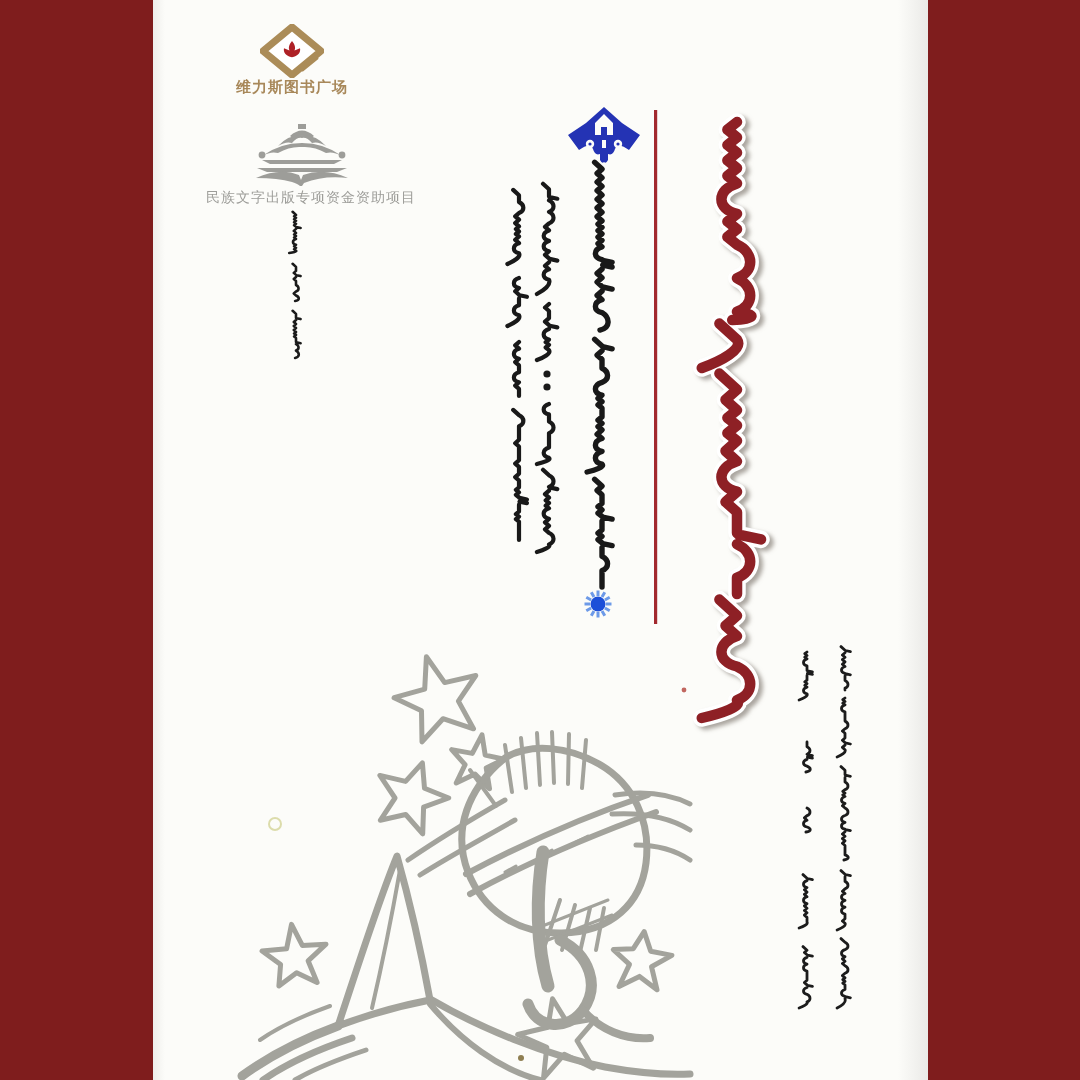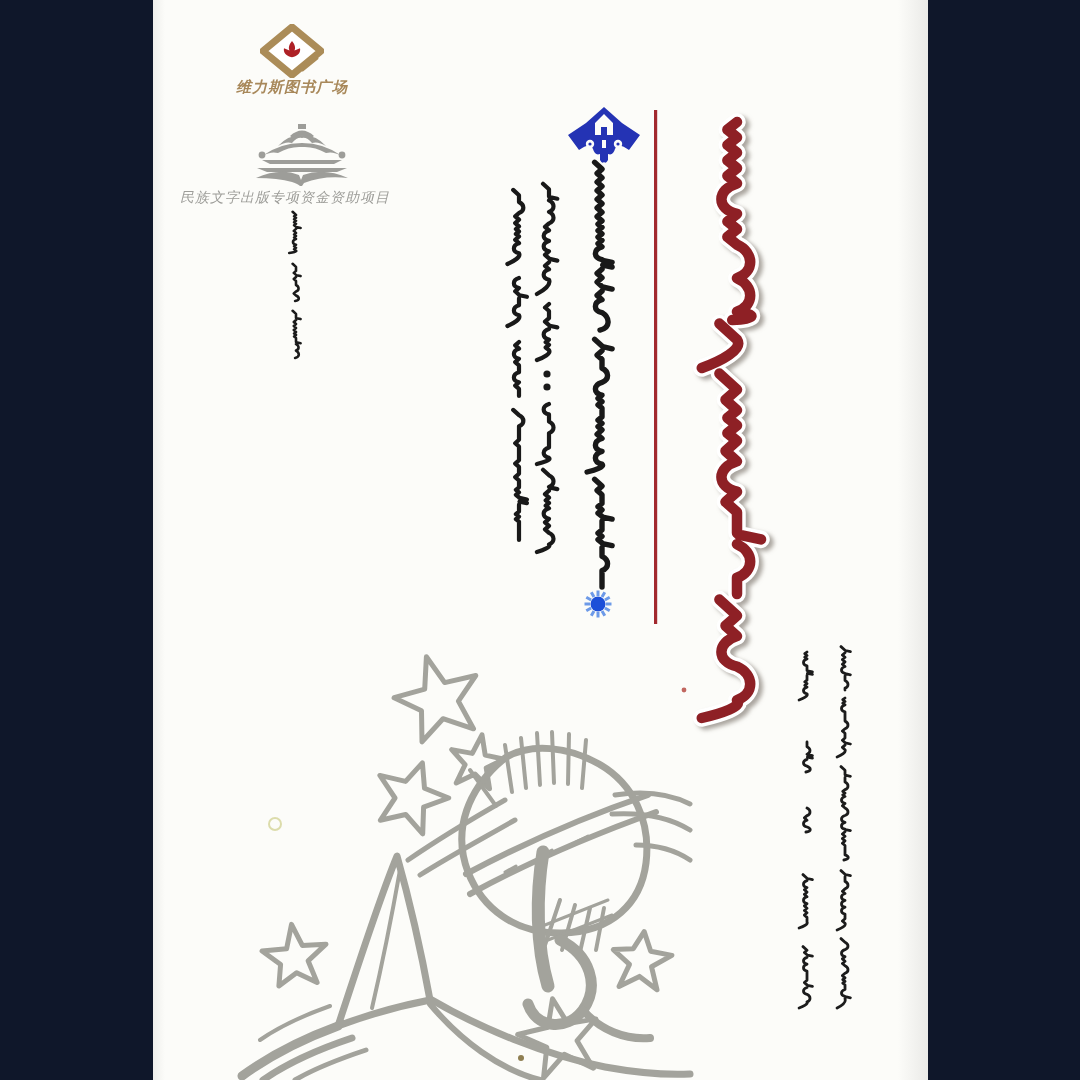--- a/index.html
+++ b/index.html
@@ -6,27 +6,27 @@
   .page{position:relative;width:1080px;height:1080px;background:#ffffff;overflow:hidden;
         font-family:"DejaVu Sans","Liberation Sans",sans-serif;}
   .cover{position:absolute;left:153px;top:0;width:775px;height:1080px;background:#fcfcf9;}
   .edge-left{position:absolute;left:153px;top:0;width:12px;height:1080px;
              background:linear-gradient(90deg,#efefec,rgba(252,252,249,0));}
   .edge-right{position:absolute;left:898px;top:0;width:30px;height:1080px;
               background:linear-gradient(90deg,rgba(252,252,249,0),#eaeae7);}
   .abs{position:absolute;}
   .bookstore-text{left:222px;top:78px;width:140px;text-align:center;font-size:15px;
                   font-weight:bold;letter-spacing:1px;font-family:"DejaVu Serif","Liberation Serif",serif;}
-  .fund-text{left:172px;top:189px;width:226px;text-align:center;font-size:14px;letter-spacing:1px;}
+  .fund-text{left:198px;top:189px;width:226px;text-align:center;font-size:14px;letter-spacing:1px;}
   svg{display:block;}
 </style>
 </head>
 <body>
 
-<div class="page" style="background: #0f172a; font-style: italic;">
+<div class="page" style="background: #7f1d1d;">
 
   <div class="cover" style="background: rgb(252, 252, 249);"></div>
   <div class="edge-left"></div>
   <div class="edge-right"></div>
 
   <svg class="abs" style="left:260px;top:24px" width="64" height="54" viewBox="0 0 64 54">
     <path class="gold-stroke" d="M32 3 L61 27 L32 51 L3 27 Z" fill="#ffffff" stroke-width="7" stroke-linejoin="round" stroke="#ab8c58"></path>
     <path class="gold-stroke" d="M38 44 L54 31 M42 47 L58 34" fill="none" stroke-width="2.2" stroke="#ab8c58"></path>
     <path class="red-fill" d="M32 17 c-2.5 3 -4 6.5 -2.5 9.5 l-5.5 -2.2 c-1 4.2 2.2 8 8 9 5.8 -1 9 -4.8 8 -9 l-5.5 2.2 c1.5 -3 0 -6.5 -2.5 -9.5 z" fill="#ae2126"></path>
   </svg>

